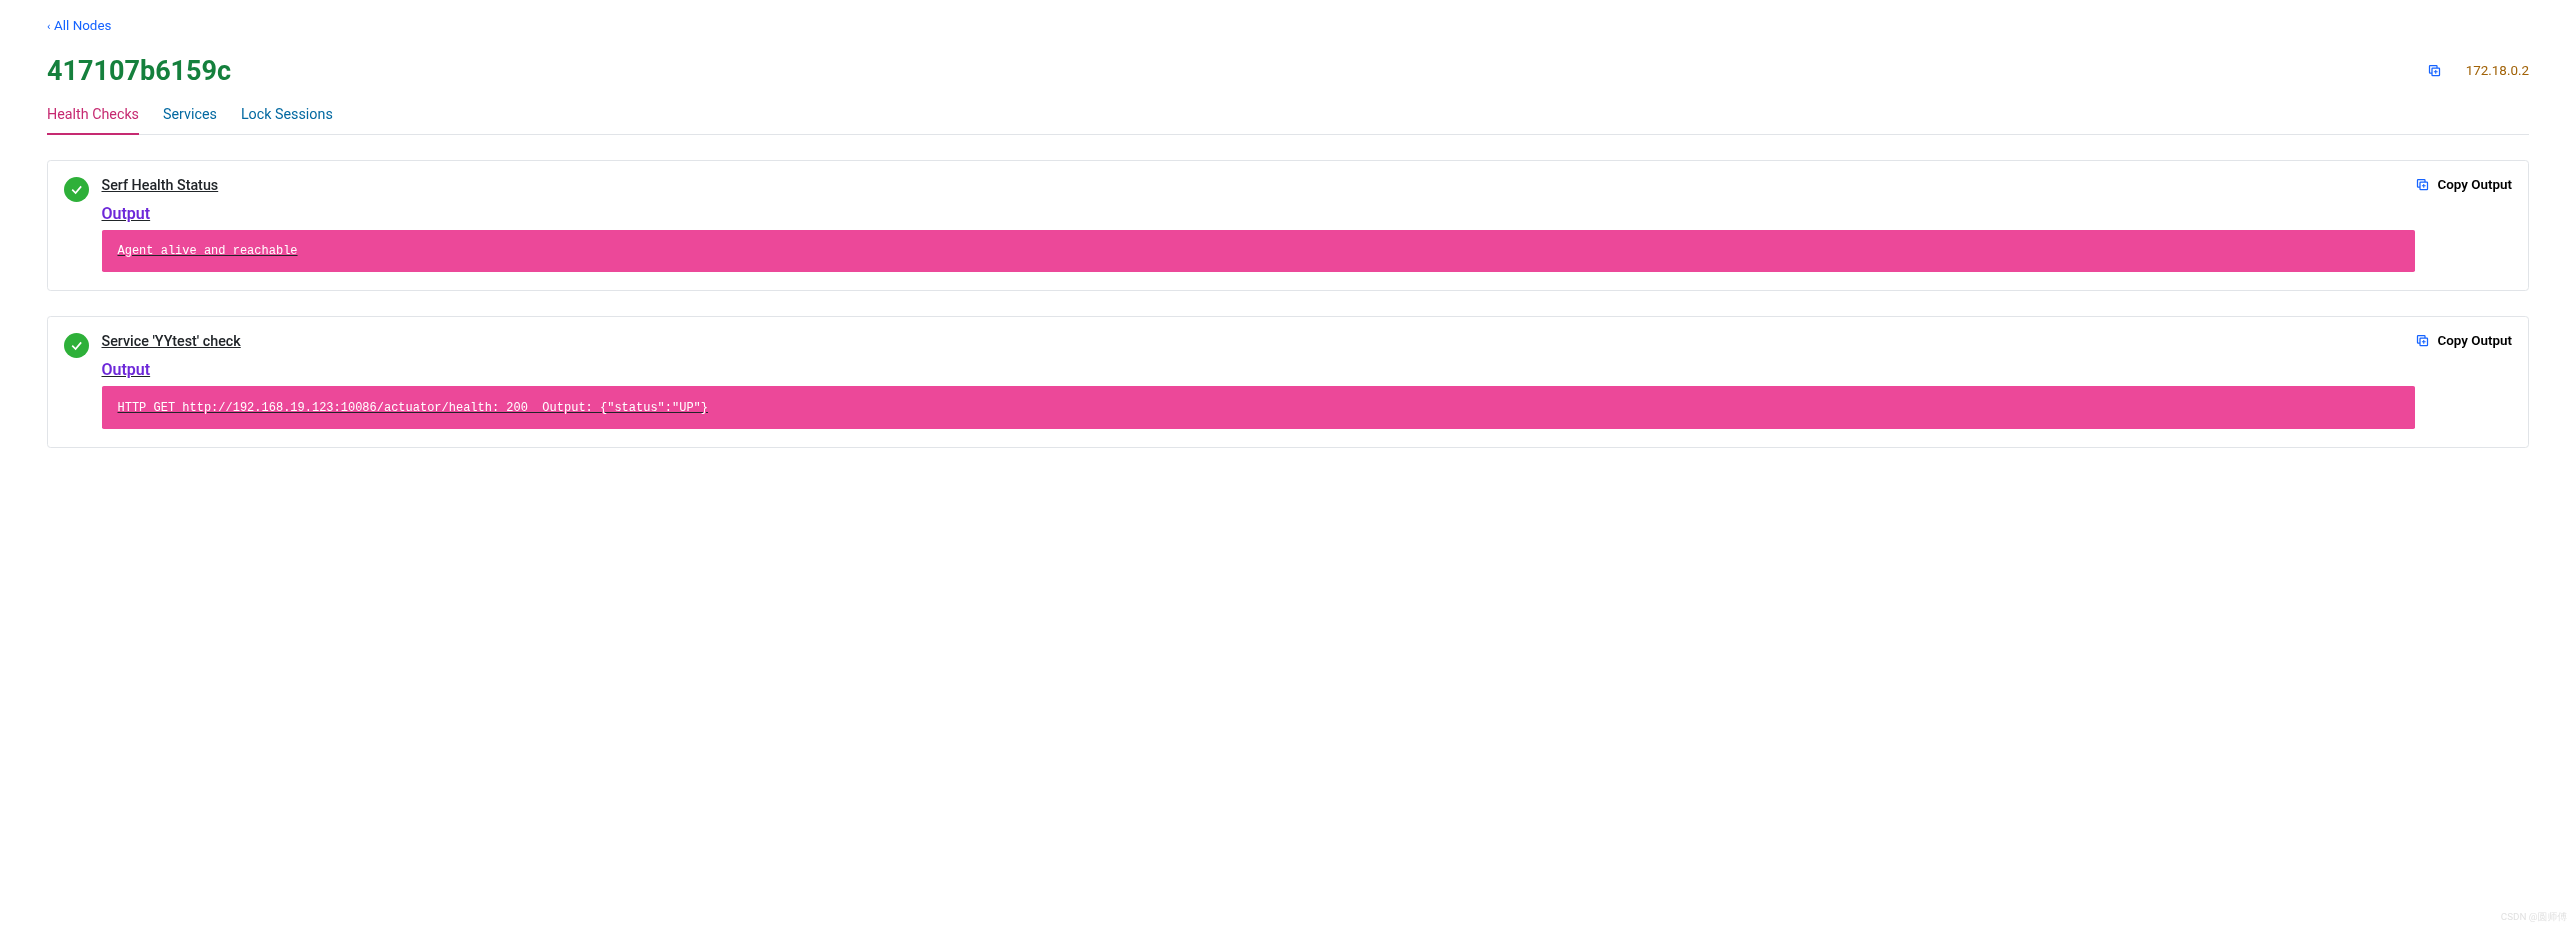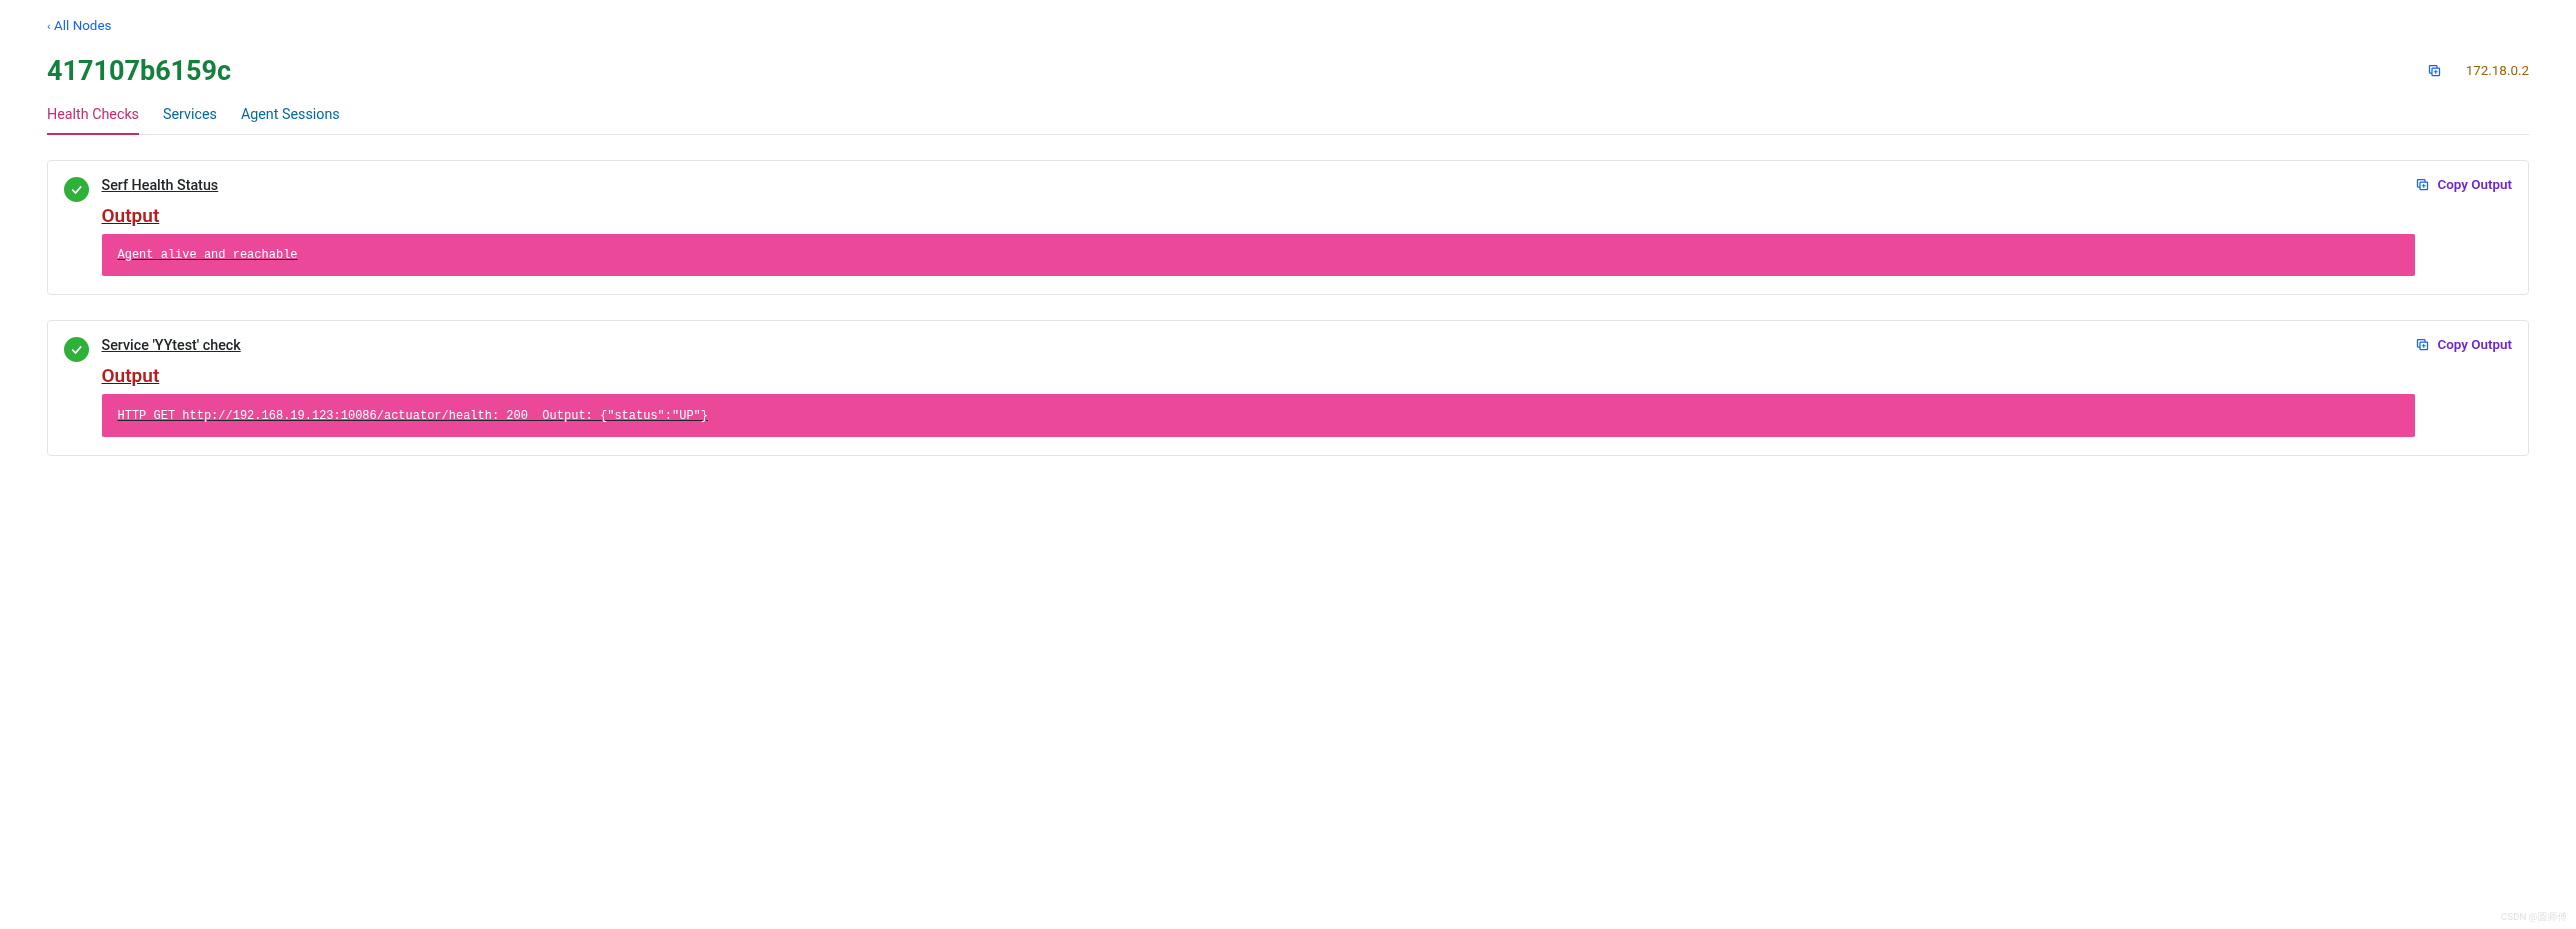--- a/index.html
+++ b/index.html
@@ -110,40 +110,40 @@
       flex: 1;
       text-decoration: underline;
     }
     .check-title {
       font-size: 14.3px;
       color: #212529;
       font-weight: 500;
       margin-bottom: 10.7px;
     }
     .output-label {
-      font-size: 19px;
+      font-size: 16px;
       font-weight: 600;
-      color: #b91c1c;
+      color: #6d28d9;
       margin-bottom: 7.2px;
     }
     .output-block {
       background: #ec4899;
       color: #fff;
       font-family: "SFMono-Regular", Consolas, "Liberation Mono", Menlo, monospace;
       font-size: 12px;
       padding: 14.3px 16px;
       border-radius: 1.8px;
       white-space: pre-wrap;
       word-break: break-all;
     }
     .copy-output {
       display: flex;
       align-items: center;
       gap: 7.2px;
-      color: #6d28d9;
+      color: #000000;
       font-size: 13.4px;
       font-weight: 600;
       cursor: pointer;
       flex-shrink: 0;
     }
     .watermark {
       position: fixed;
       bottom: 5.4px;
       right: 9px;
       font-size: 9.8px;
@@ -169,21 +169,21 @@
       <path d="M16 8 V5 a1 1 0 0 0 -1 -1 H5 a1 1 0 0 0 -1 1 v10 a1 1 0 0 0 1 1 h3"></path>
       <path d="M14 11 v6 M11 14 h6" stroke-width="1.7"></path>
     </svg>
     <span>172.18.0.2</span>
   </div>
 </div>
 
 <div class="tabs">
   <div class="tab active">Health Checks</div>
   <div class="tab">Services</div>
-  <div class="tab">Agent Sessions</div>
+  <div class="tab">Lock Sessions</div>
 </div>
 
 <div class="card">
   <div class="card-header">
     <div class="card-left">
       <div class="status-circle">
         <svg viewBox="0 0 24 24">
             <polyline points="4 12 10 18 20 6"></polyline>
           </svg>
       </div>

